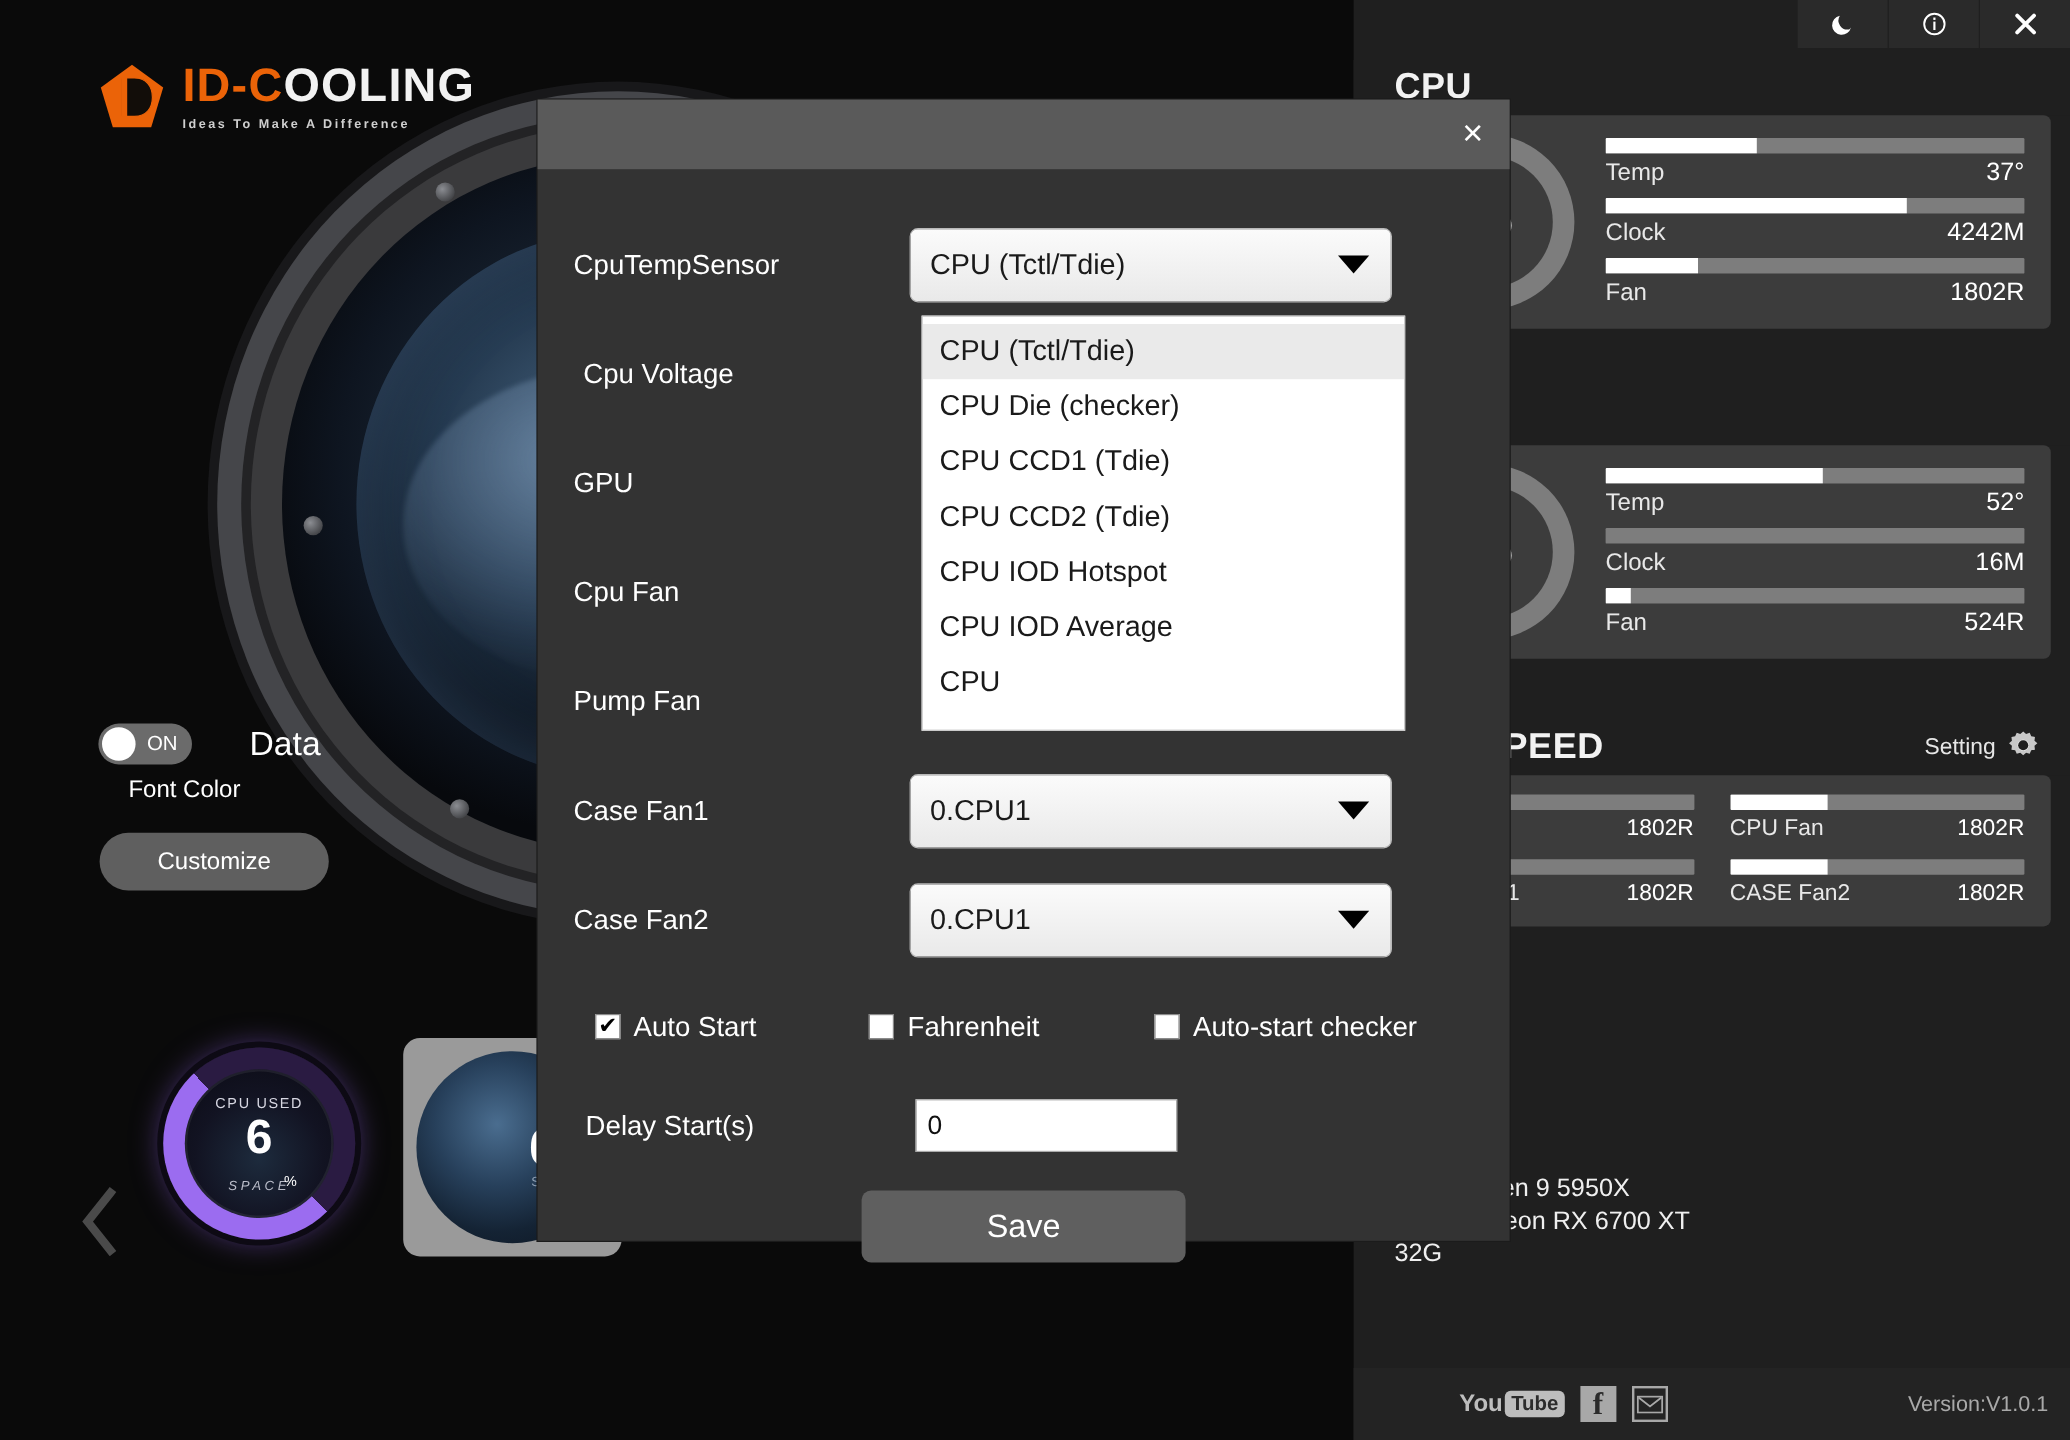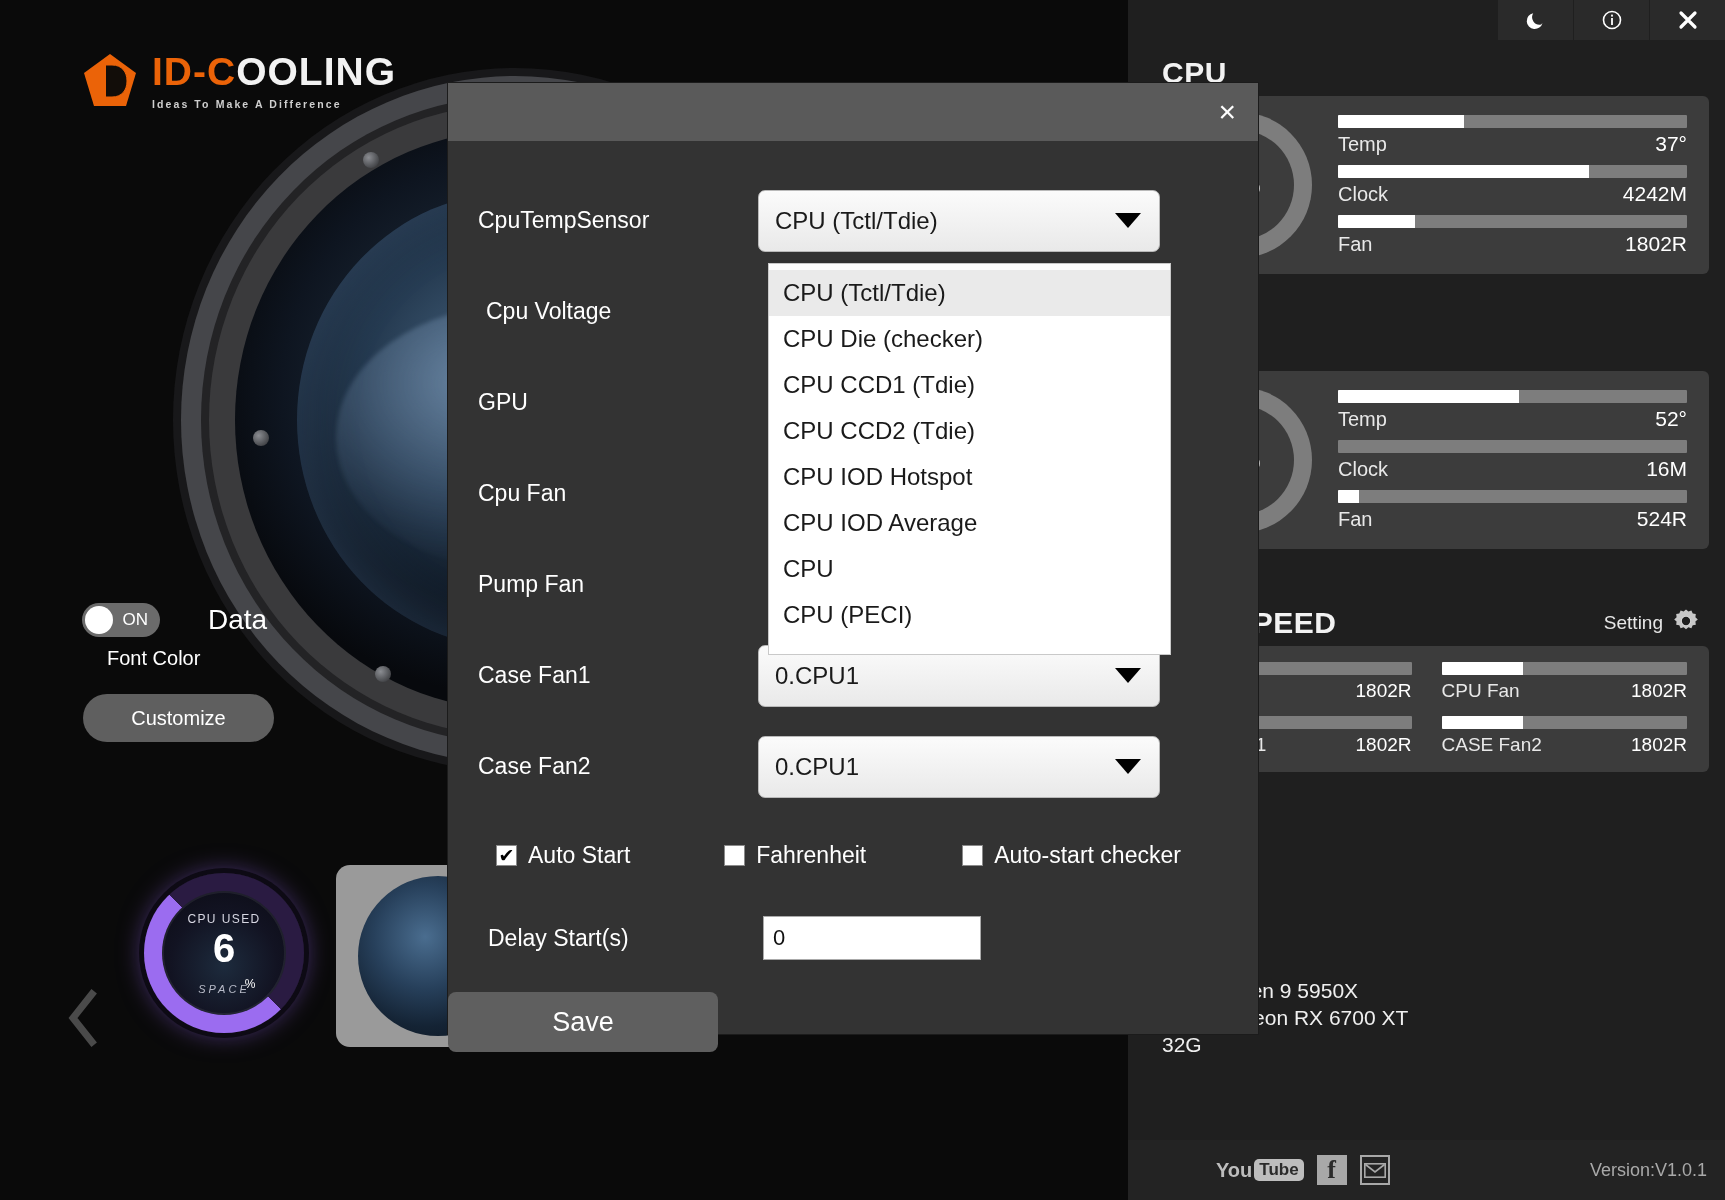--- a/index.html
+++ b/index.html
@@ -63,21 +63,21 @@
     font-size: 20px; font-family: "Liberation Sans", sans-serif; cursor: pointer;
   }
 
   .arrow-left {
     position: absolute; left: 62px; top: 985px; width: 42px; height: 66px;
     color: #4a4a4a; font-size: 60px; line-height: 60px; font-weight: 300;
     display: flex; align-items: center; justify-content: center; cursor: pointer;
   }
   .thumb-strip { position: absolute; left: 128px; top: 865px; display: flex; gap: 32px; align-items: flex-start; }
   .thumb-card { width: 176px; height: 176px; border-radius: 14px; background: transparent;
-                display:flex; align-items:center; justify-content:flex-end; }
+                display:flex; align-items:center; justify-content:center; }
   .thumb-card.selected { background: #9a9a9a; width: 182px; height: 182px; }
   .gauge-purple {
     width: 160px; height: 160px; border-radius: 50%; position: relative;
     background: conic-gradient(from 225deg, #9b6cf0 0deg 92deg, #2a1b42 92deg 270deg, #9b6cf0 270deg 360deg);
     box-shadow: 0 0 0 5px #0d0a14, 0 0 26px rgba(150,100,240,.55);
     display:flex; align-items:center; justify-content:center;
   }
   .gauge-purple .inner {
     width: 124px; height: 124px; border-radius: 50%;
     background: radial-gradient(circle at 50% 60%, #1d2b3d 0%, #121322 55%, #0b0b14 100%);
@@ -208,21 +208,21 @@
   .ci-2 { margin-left: 94px; }
   .ci-3 { margin-left: 96px; }
 
   .delay-row { display: flex; align-items: center; padding: 0 30px; height: 96px; }
   .delay-label { width: 285px; font-size: 23px; color: #ffffff; padding-left: 10px; }
   .delay-input {
     width: 218px; height: 44px; background: #fff; border: 1px solid #aaa;
     font-size: 22px; color: #111; padding: 0 9px;
     font-family: "Liberation Sans", sans-serif;
   }
-  .save-wrap { display: flex; margin-top: 6px; }
+  .save-wrap { display: flex; justify-content: center; margin-top: 6px; }
   .save-btn {
     width: 270px; height: 60px; border-radius: 8px; background: #5f5f5f;
     border: none; color: #ffffff; font-size: 27px; cursor: pointer;
     font-family: "Liberation Sans", sans-serif;
   }
 </style>
 </head>
 <body>
 
 <div id="app">
@@ -536,19 +536,18 @@
       </div>
 
       <div class="dropdown-list">
         <div class="dd-item active">CPU (Tctl/Tdie)</div>
         <div class="dd-item">CPU Die (checker)</div>
         <div class="dd-item">CPU CCD1 (Tdie)</div>
         <div class="dd-item">CPU CCD2 (Tdie)</div>
         <div class="dd-item">CPU IOD Hotspot</div>
         <div class="dd-item">CPU IOD Average</div>
         <div class="dd-item">CPU</div>
-        <div class="dd-item">CPU (PECI)</div>
       </div>
 
     </div>
   </div>
 
 </div>
 
 </body></html>

